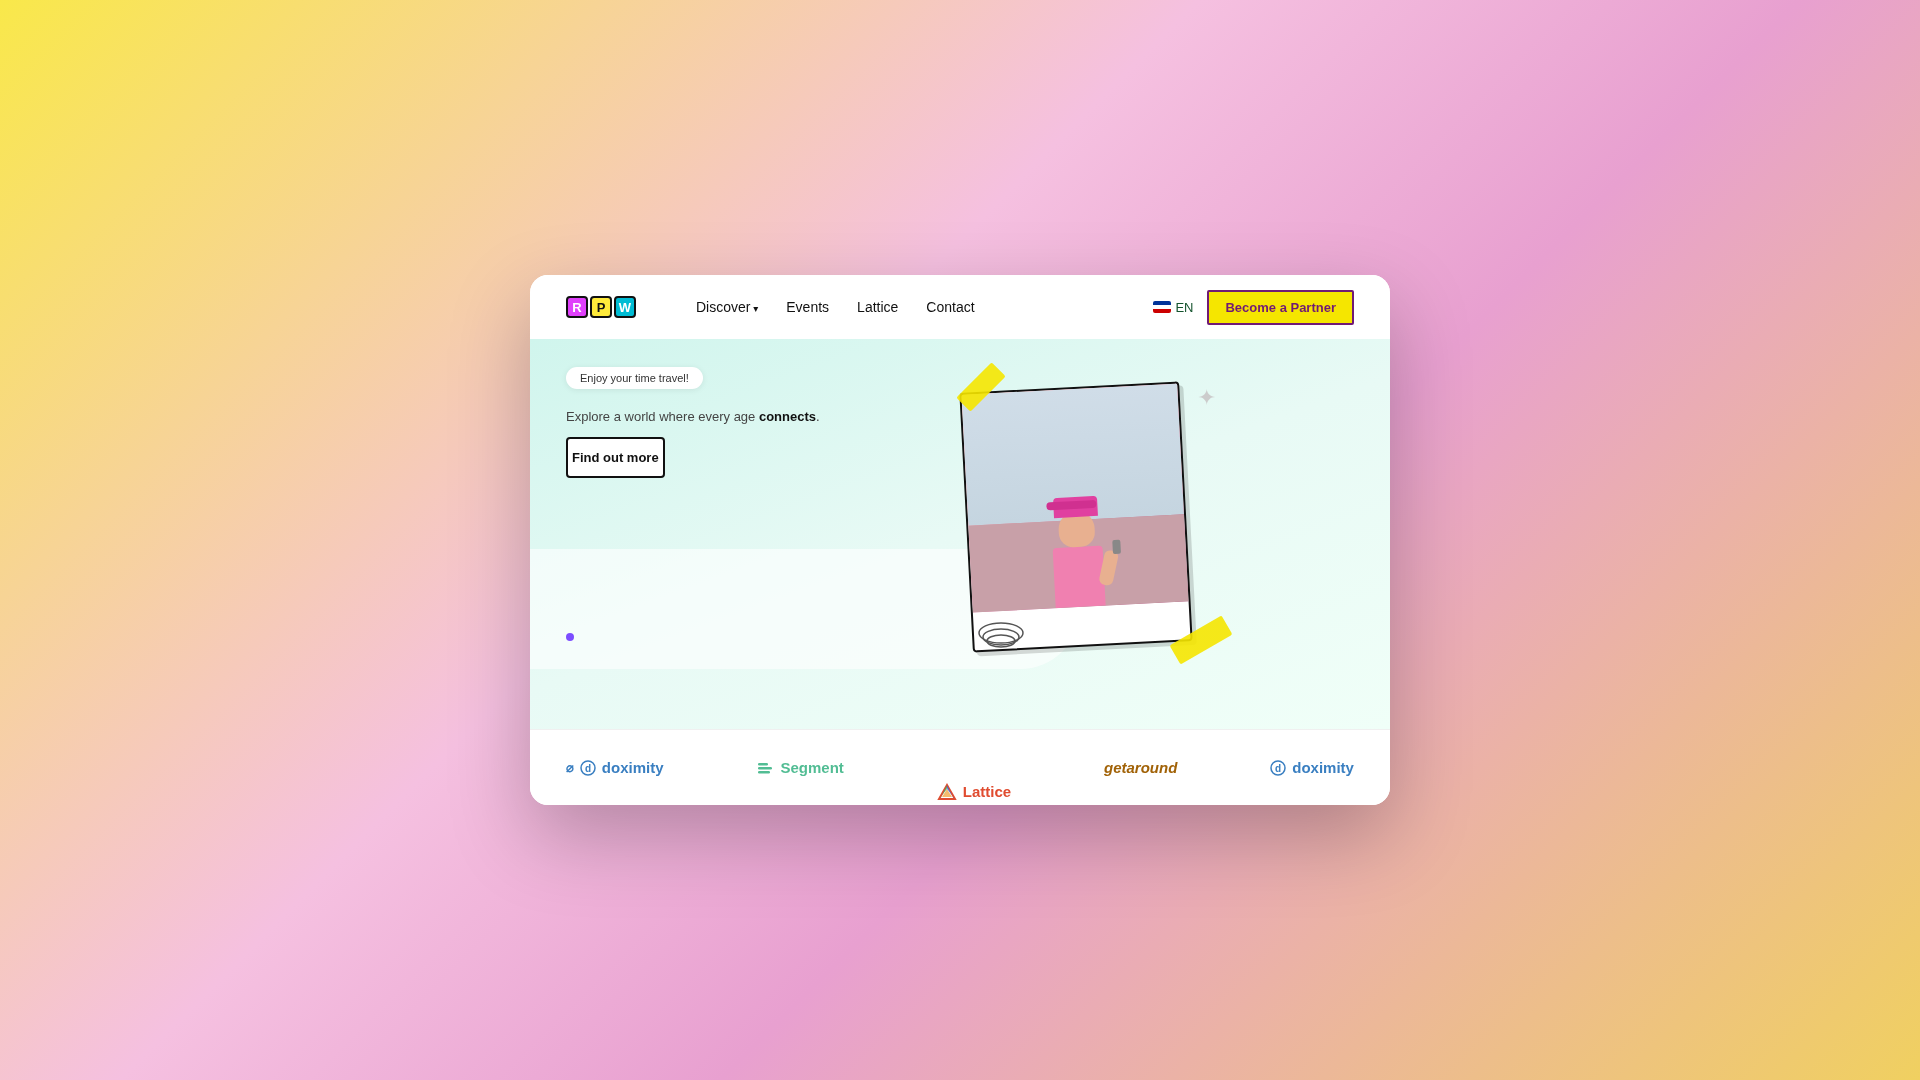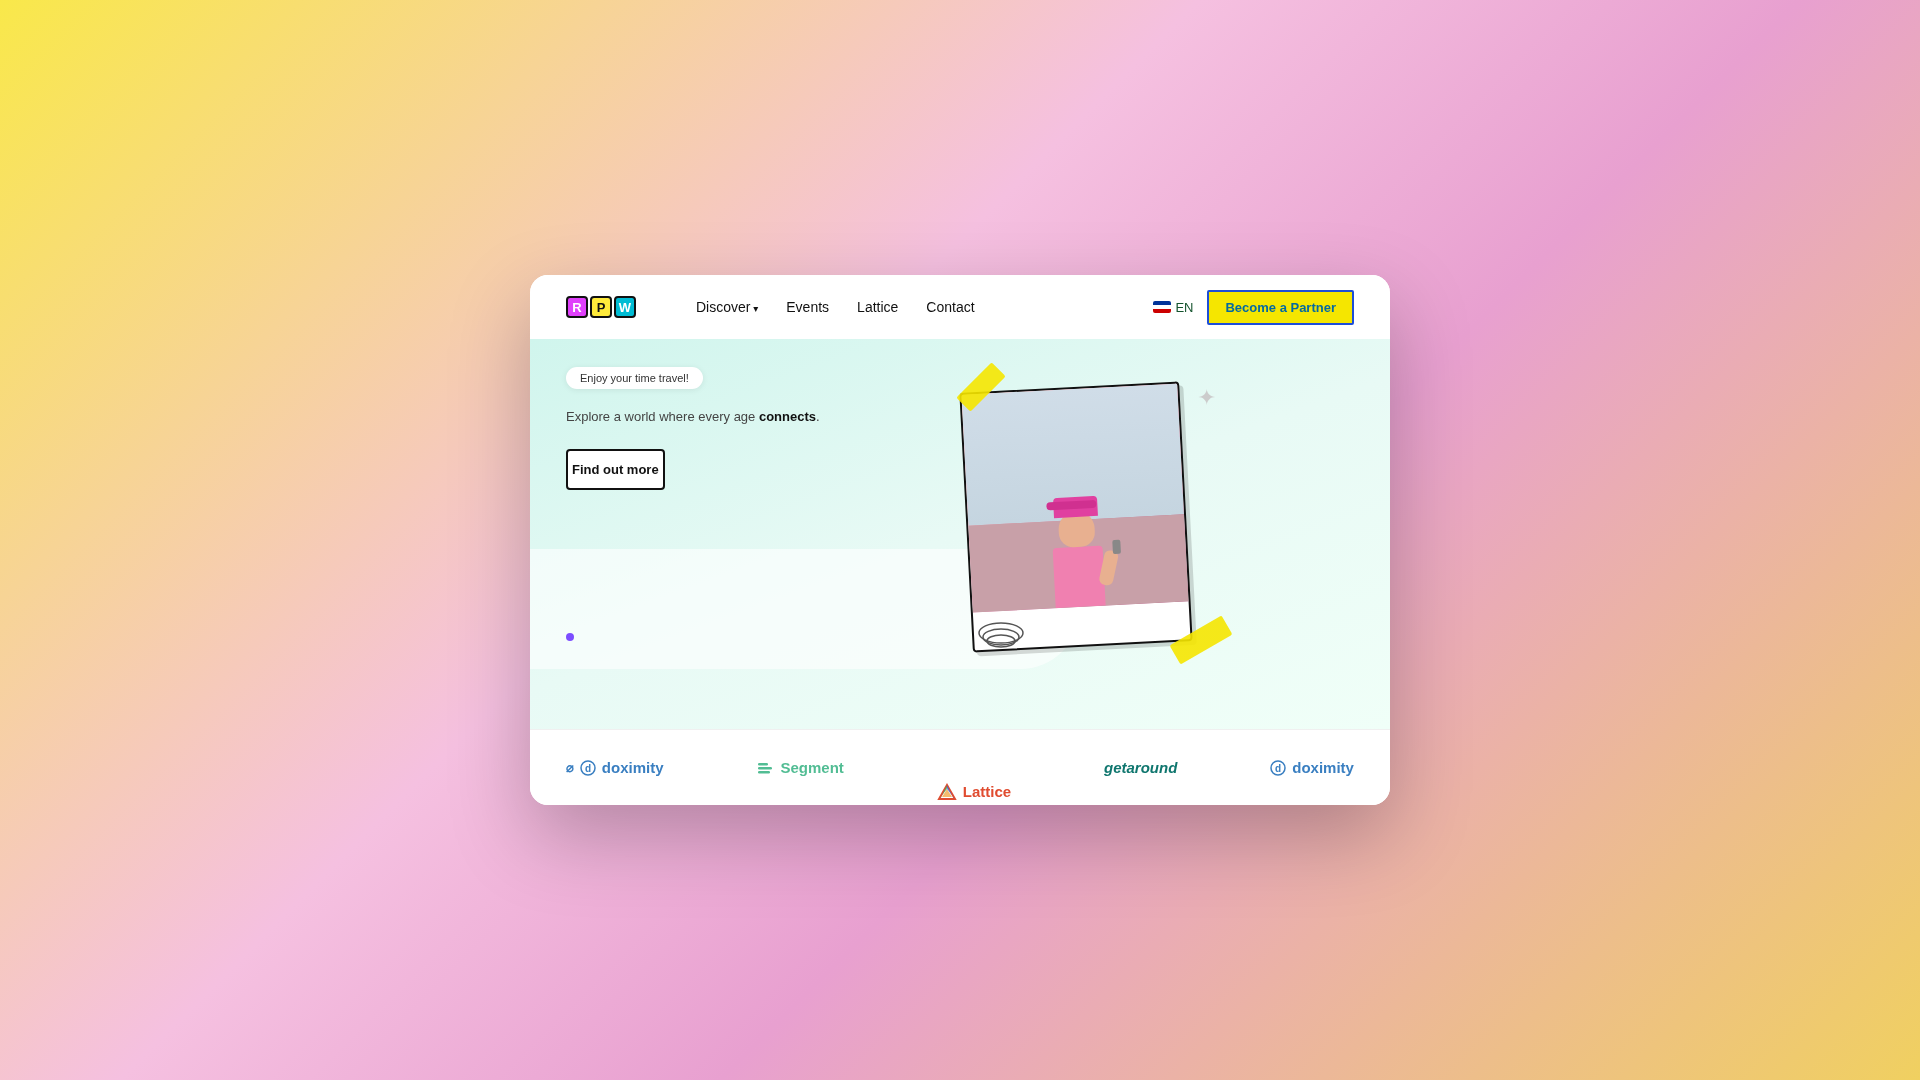--- a/index.html
+++ b/index.html
@@ -95,22 +95,22 @@
     .flag-icon {
       width: 18px;
       height: 12px;
       background: linear-gradient(#003399 33%, #fff 33%, #fff 66%, #cc0000 66%);
       border-radius: 2px;
       display: inline-block;
     }
 
     .become-partner-btn {
       background: #f5e600;
-      color: #0369a1;
-      border: 2px solid #1d4ed8;
+      color: #701a75;
+      border: 2px solid #701a75;
       border-radius: 2px;
       padding: 8px 16px;
       font-size: 13px;
       font-weight: 700;
       cursor: pointer;
     }
 
     
     .hero {
       flex: 1;
@@ -154,21 +154,21 @@
       font-weight: 900;
       line-height: 1.25;
       color: #111;
       margin-bottom: 14px;
       font-family: 'Georgia', serif;
     }
 
     .hero-subtitle {
       font-size: 13px;
       color: #444;
-      margin-bottom: 22px;
+      margin-bottom: 10px;
       line-height: 1.5;
     }
 
     .hero-subtitle strong {
       font-weight: 800;
       color: #111;
     }
 
     .find-out-btn {
       background: #fff;
@@ -294,21 +294,21 @@
       font-weight: 700;
       color: #444;
     }
 
     .doximity-logo { color: #3a7fc1; }
     .doximity-logo::before { content: '⌀'; font-size: 13px; }
 
     .segment-logo { color: #52bd94; }
 
     .lattice-logo { color: #e04c30; margin-top: 48px; }
-    .getaround-logo { color: #0f766e; font-weight: 900; font-style: italic; text-align: center; }
+    .getaround-logo { color: #a16207; font-weight: 900; font-style: italic; text-align: center; }
     .doximity2-logo { color: #3a7fc1; }
 
     
     .photo-bg {
       width: 100%;
       height: 100%;
       position: relative;
       overflow: hidden;
     }
 

